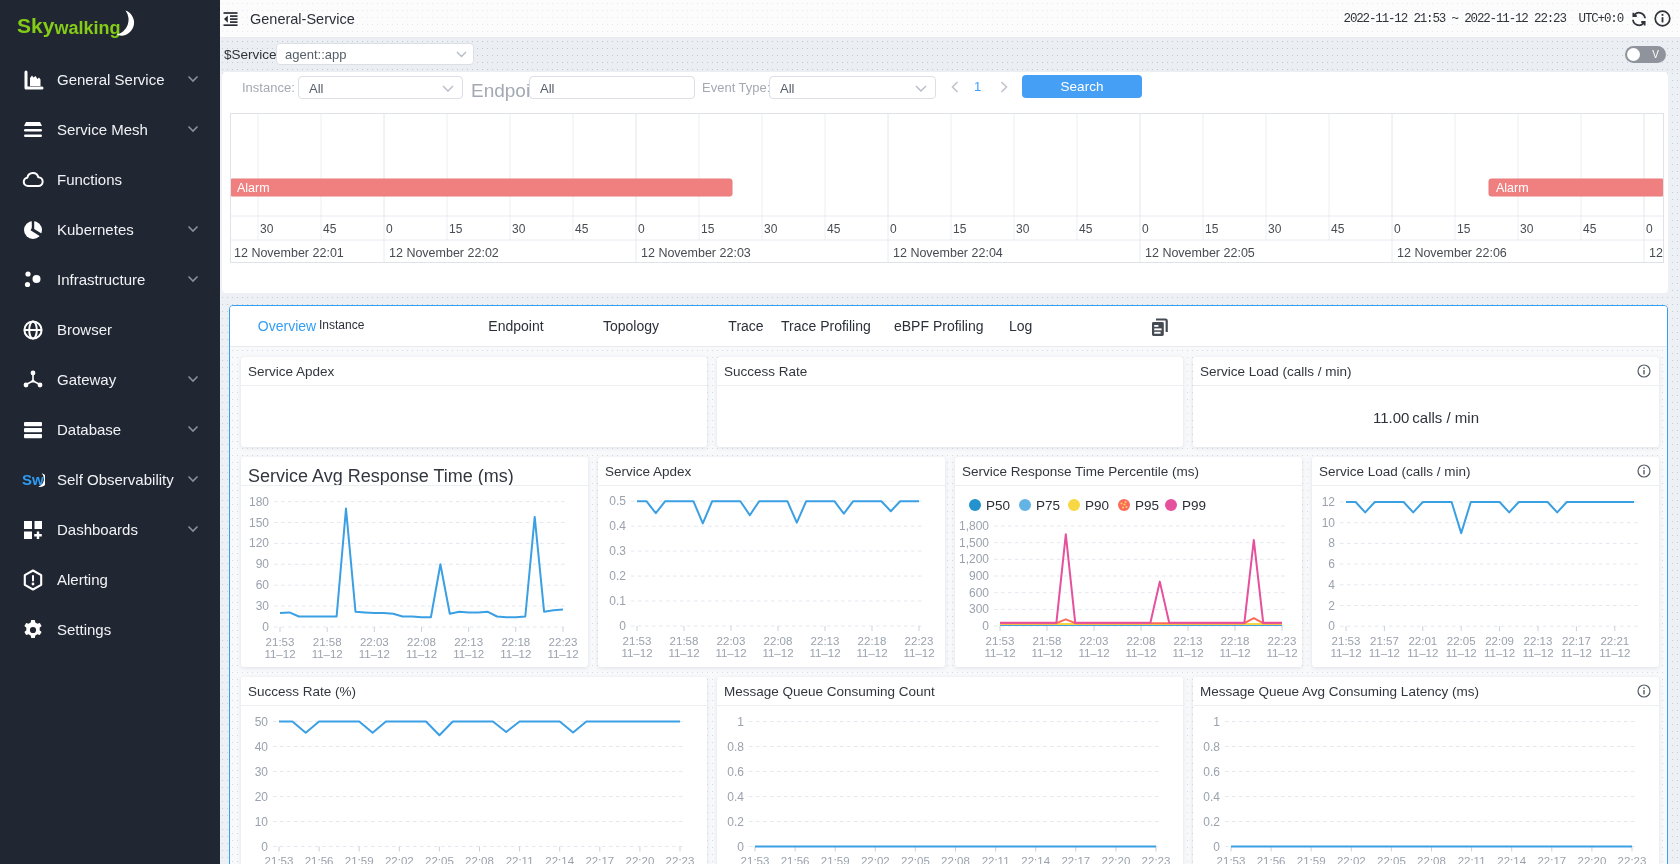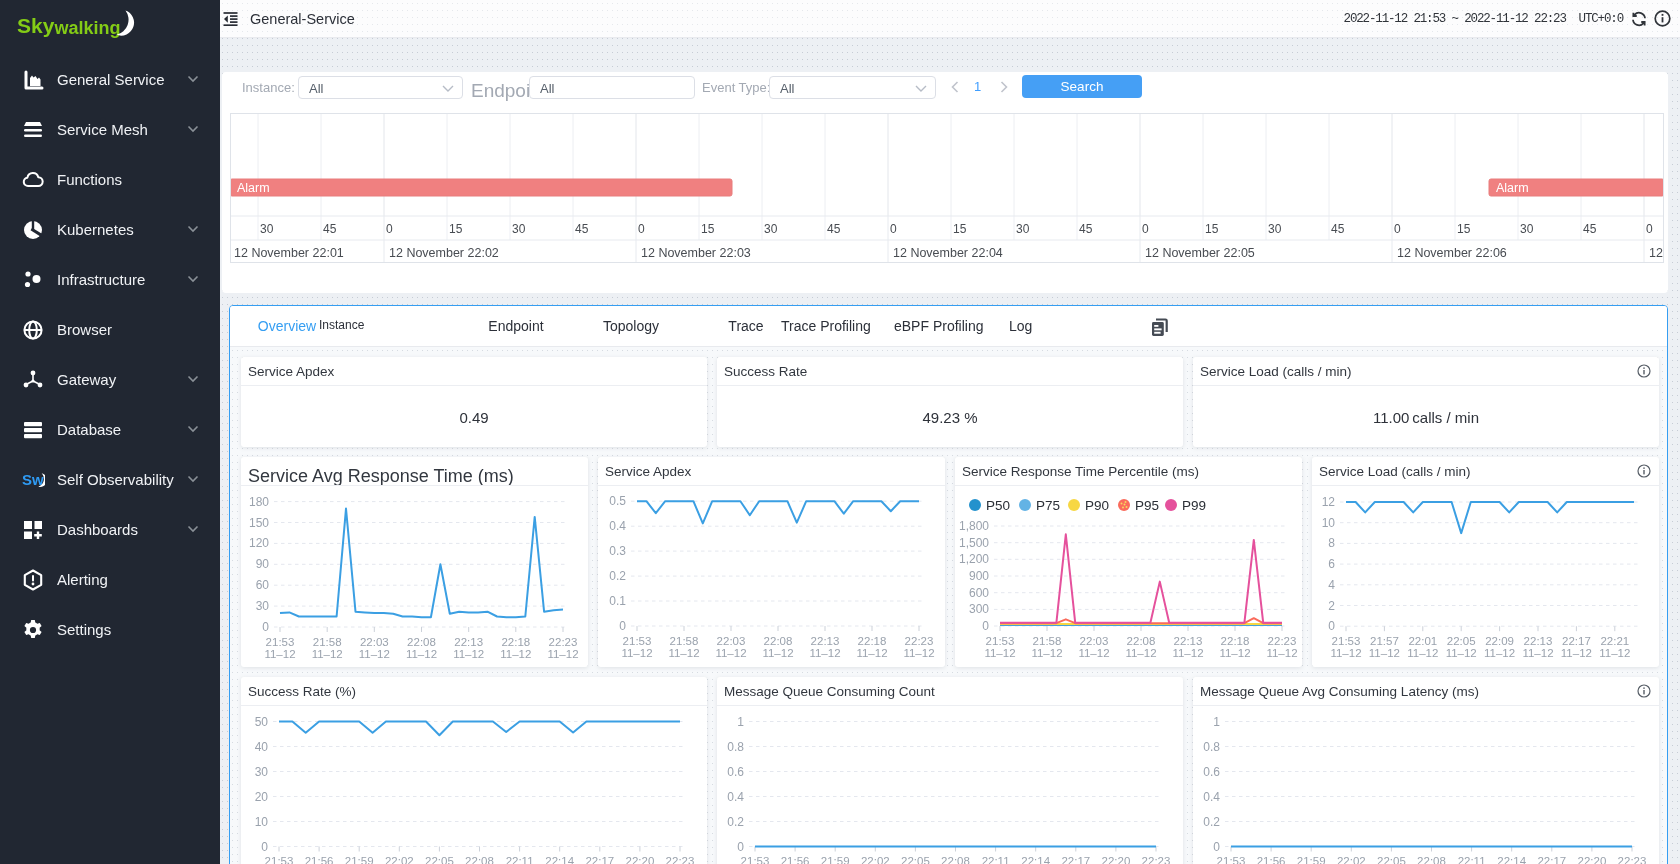--- a/index.html
+++ b/index.html
@@ -124,20 +124,33 @@
 <path d="M20 11 A 8 8 0 0 0 6.2 6.2 L4.5 8"></path>
         <path d="M4 13 A 8 8 0 0 0 17.8 17.8 L19.5 16"></path>
 <path d="M4.5 3.5 V8 H9"></path>
         <path d="M19.5 20.5 V16 H15"></path>
       </svg>
       <svg style="position:absolute;right:9px;top:10px" width="17" height="17" viewBox="0 0 17 17">
         <circle cx="8.5" cy="8.5" r="7.3" fill="none" stroke="#30343a" stroke-width="1.7"></circle>
         <rect x="7.6" y="7.2" width="1.8" height="5.2" fill="#30343a"></rect>
         <rect x="7.6" y="3.9" width="1.8" height="1.9" fill="#30343a"></rect>
       </svg>
+    </div>
+    <div style="position:absolute;left:220px;top:38px;width:1460px;height:34px;background:#ebeef3;background-image:radial-gradient(circle, rgba(140,150,165,.45) .7px, transparent 1px);background-size:5px 7px;z-index:3">
+      <div style="position:absolute;left:4px;top:9px;font-size:13.5px;color:#30343a">$Service</div>
+      <div style="position:absolute;left:56px;top:5px;width:198px;height:22px;background:#fff;border:1px solid #dcdfe6;border-radius:4px">
+        <div style="position:absolute;left:8px;top:3px;font-size:13px;color:#57606b">agent::app</div>
+        <svg style="position:absolute;right:6px;top:7px" width="11" height="7" viewBox="0 0 11 7">
+          <polyline points="1,1 5.5,5.5 10,1" fill="none" stroke="#b6bcc6" stroke-width="1.4"></polyline>
+        </svg>
+      </div>
+      <div style="position:absolute;right:14px;top:8px;width:41px;height:17px;background:#8f949c;border-radius:9px">
+        <div style="position:absolute;left:2px;top:2px;width:13px;height:13px;border-radius:50%;background:#fff"></div>
+        <div style="position:absolute;right:7px;top:3px;font-size:10px;color:#fff">V</div>
+      </div>
     </div>
     <div style="position:absolute;left:222px;top:72px;width:1446px;height:221px;background:#fff;border-radius:4px;z-index:2"></div>
     <div style="position:absolute;left:0;top:0;z-index:3">
       <div style="position:absolute;left:242px;top:80px;font-size:13px;color:#a3a9b3;white-space:nowrap">Instance:</div>
       <div style="position:absolute;left:298px;top:76px;width:165px;height:23px;background:#fff;border:1px solid #dcdfe6;border-radius:4px">
         <div style="position:absolute;left:10px;top:3.5px;font-size:13px;color:#57606b">All</div>
         <svg style="position:absolute;right:8px;top:8.0px" width="12" height="8" viewBox="0 0 12 8">
           <polyline points="1,1 6,6 11,1" fill="none" stroke="#b6bcc6" stroke-width="1.4"></polyline>
         </svg>
       </div>
@@ -262,26 +275,24 @@
     <svg style="position:absolute;left:1151px;top:317px;z-index:3" width="18" height="20" viewBox="0 0 18 20">
 <path d="M5 2.5 H14.5 A1.2 1.2 0 0 1 15.7 3.7 V15" fill="none" stroke="#454b54" stroke-width="2.2"></path>
 <rect x="1" y="5" width="11.8" height="14" rx="1.4" fill="#454b54"></rect>
 <rect x="3.2" y="8" width="4.2" height="1.8" fill="#fff"></rect>
       <rect x="3.2" y="11.4" width="7.4" height="1.9" fill="#fff"></rect>
       <rect x="3.2" y="14.8" width="6.4" height="1.9" fill="#fff"></rect>
     </svg>
     <div style="position:absolute;left:241px;top:357px;width:466px;height:90px;background:#fff;border-radius:3px;box-shadow:0 1px 4px rgba(120,130,140,0.18);z-index:3">
       <div style="position:absolute;left:7px;top:7px;font-size:13.5px;color:#32373f">Service Apdex</div>
       <div style="position:absolute;left:0;top:28px;width:100%;height:1px;background:#eceef2"></div>
-      <div style="position:absolute;left:0;top:31px;width:100%;height:59px;display:flex;align-items:center;justify-content:center;font-size:15px;color:#2e323a">0.49</div>
     </div>
     <div style="position:absolute;left:717px;top:357px;width:466px;height:90px;background:#fff;border-radius:3px;box-shadow:0 1px 4px rgba(120,130,140,0.18);z-index:3">
       <div style="position:absolute;left:7px;top:7px;font-size:13.5px;color:#32373f">Success Rate</div>
       <div style="position:absolute;left:0;top:28px;width:100%;height:1px;background:#eceef2"></div>
-      <div style="position:absolute;left:0;top:31px;width:100%;height:59px;display:flex;align-items:center;justify-content:center;font-size:15px;color:#2e323a">49.23 %</div>
     </div>
     <div style="position:absolute;left:1193px;top:357px;width:466px;height:90px;background:#fff;border-radius:3px;box-shadow:0 1px 4px rgba(120,130,140,0.18);z-index:3">
       <div style="position:absolute;left:7px;top:7px;font-size:13.5px;color:#32373f">Service Load (calls / min)</div>
       <svg style="position:absolute;right:8px;top:7px" width="14" height="14" viewBox="0 0 14 14">
         <circle cx="7" cy="7" r="6" fill="none" stroke="#565d66" stroke-width="1.2"></circle>
         <rect x="6.3" y="6" width="1.4" height="4.4" fill="#565d66"></rect>
         <rect x="6.3" y="3.4" width="1.4" height="1.5" fill="#565d66"></rect>
       </svg>
       <div style="position:absolute;left:0;top:28px;width:100%;height:1px;background:#eceef2"></div>
       <div style="position:absolute;left:0;top:31px;width:100%;height:59px;display:flex;align-items:center;justify-content:center;font-size:15px;color:#2e323a">11.00 calls / min</div>

